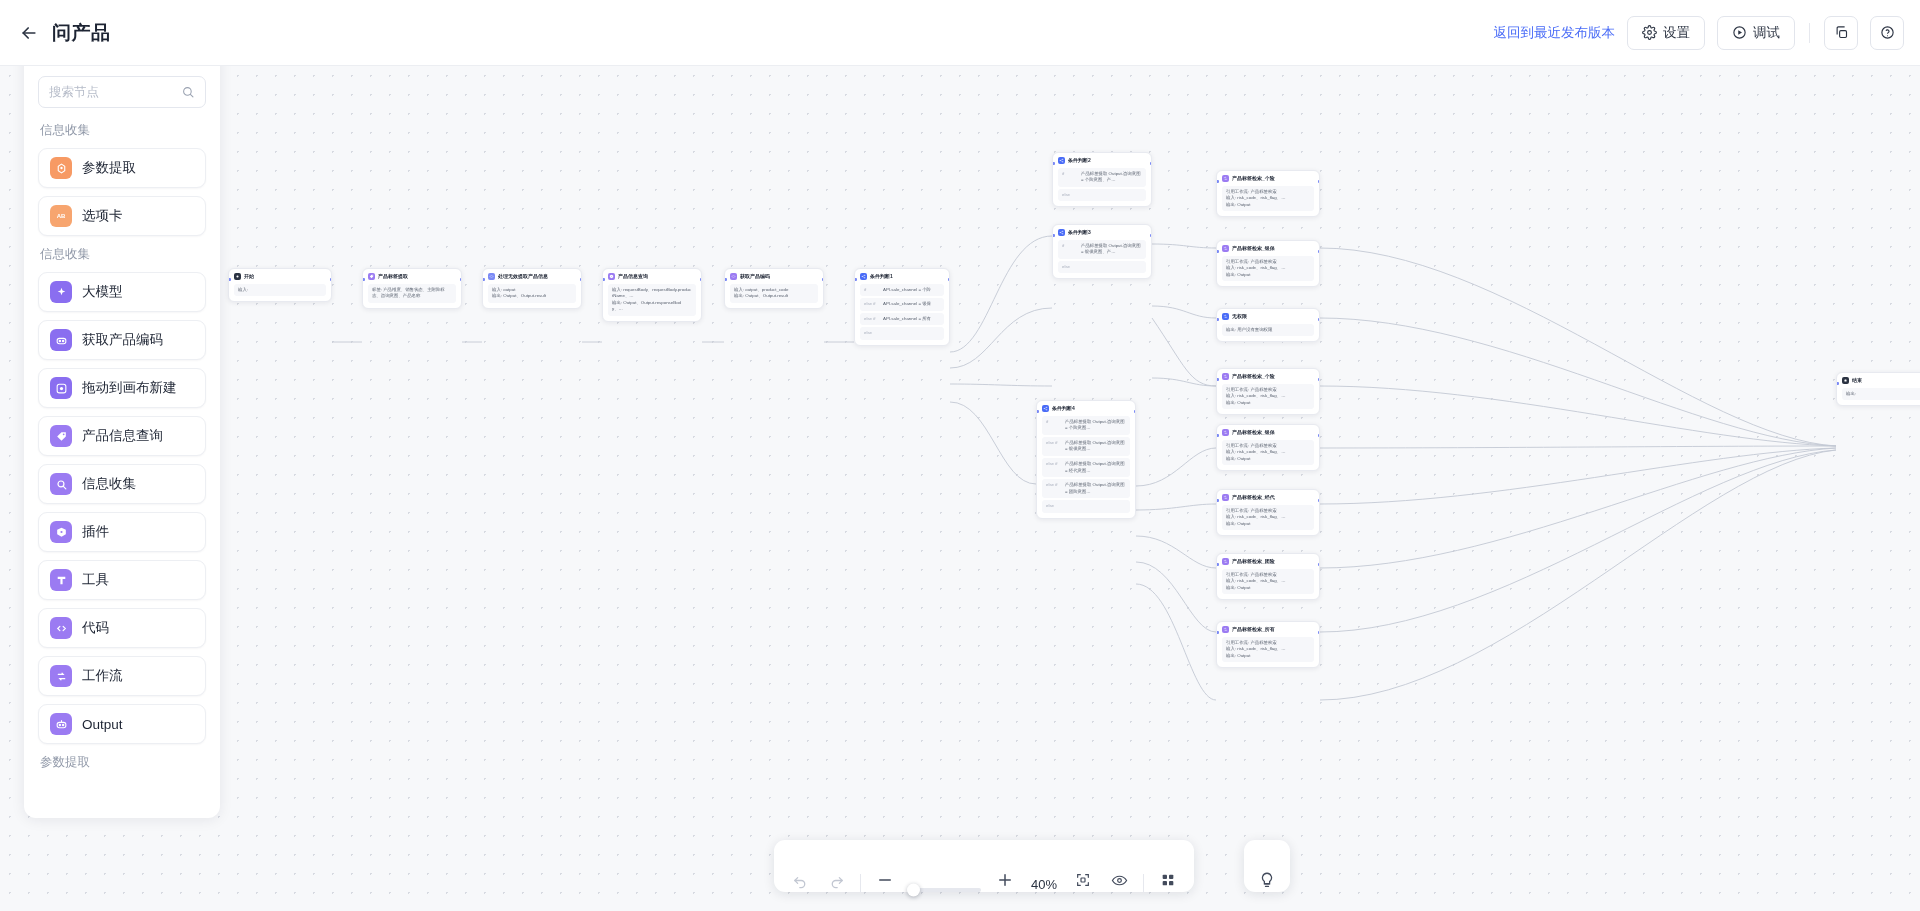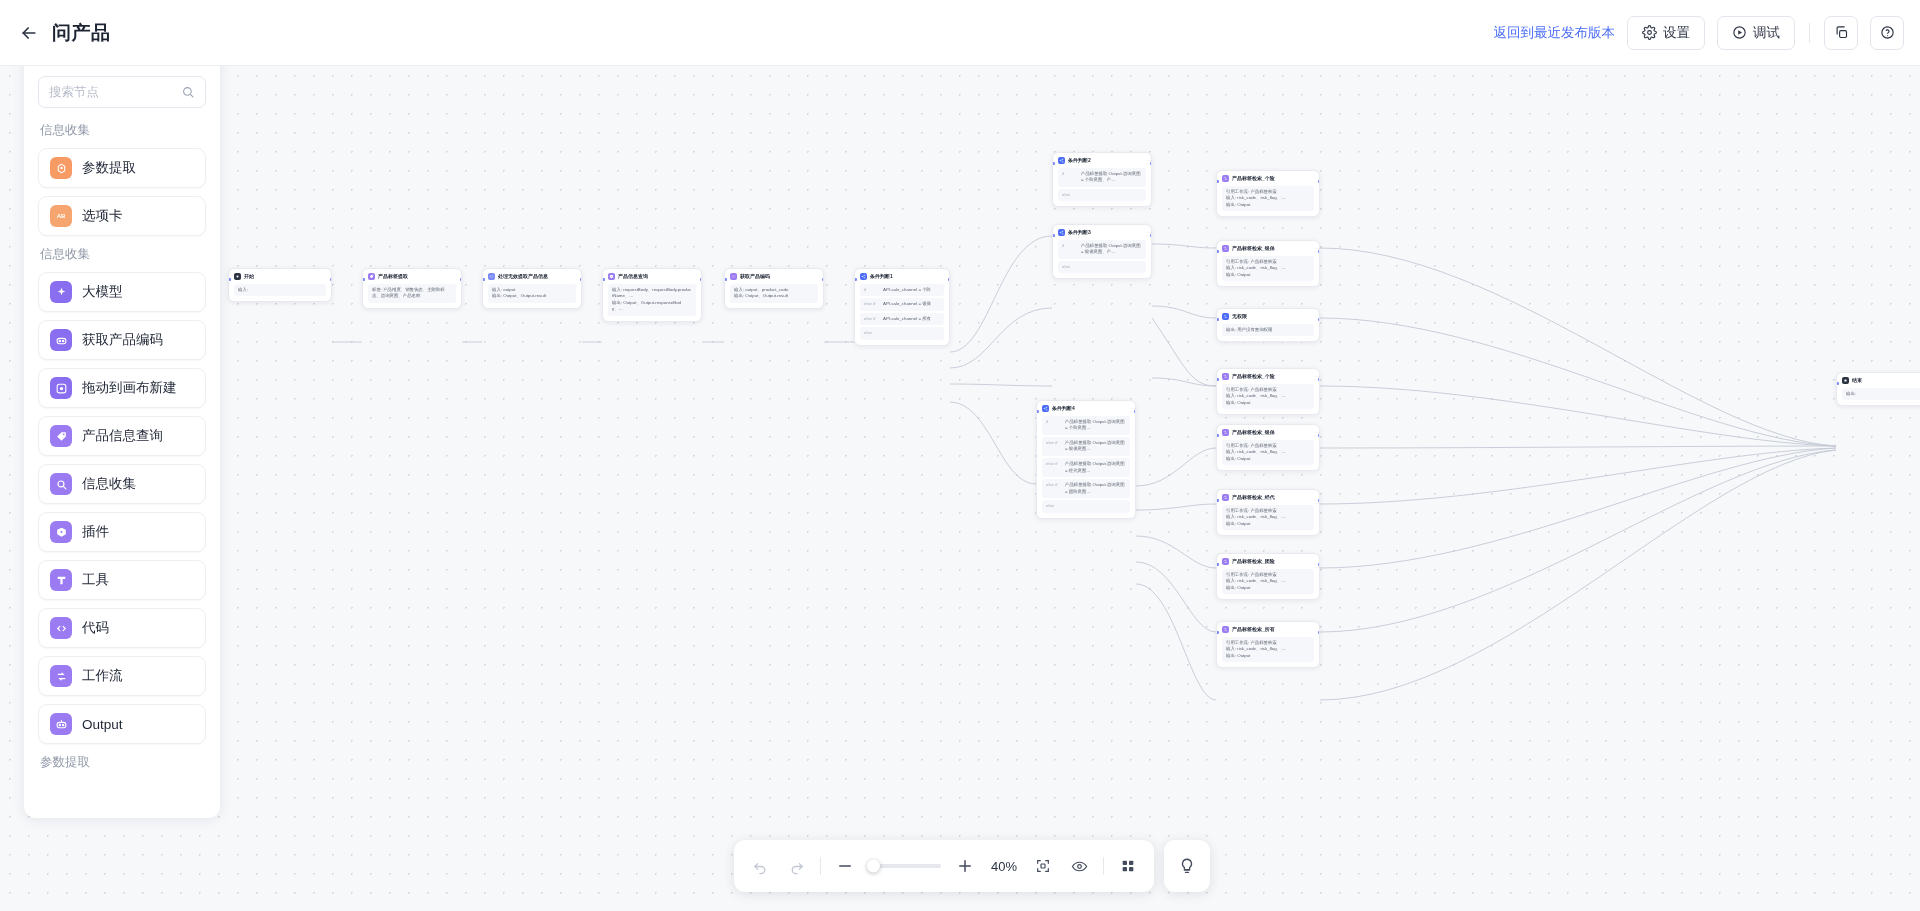--- a/index.html
+++ b/index.html
@@ -104,21 +104,21 @@
   .edges { position: absolute; inset: 0; pointer-events: none; }
   .edges path { fill: none; stroke: #c3c8d4; stroke-width: .9; }
   
   .bottombar {
     position: absolute; left: 734px; bottom: 22px; height: 46px;
     display: flex; align-items: center; gap: 10px; z-index: 35;
   }
   .bar-pane {
     height: 52px; background: #fff; border-radius: 11px;
     box-shadow: 0 2px 12px rgba(22,30,50,.11);
-    display: flex; align-items: center; padding: 0 14px; gap: 12px;
+    display: flex; align-items: flex-end; padding: 0 14px; gap: 12px; margin-left: 40px;
   }
   .bar-btn {
     width: 24px; height: 24px; display: flex; align-items: center; justify-content: center;
     color: #434b5c; cursor: pointer;
   }
   .bar-btn.dim { color: #c2c7d2; }
   .bar-sep { width: 1px; height: 18px; background: #e6e8ee; }
   .slider { width: 72px; height: 4px; background: #e6e8ee; border-radius: 3px; position: relative; cursor: pointer; }
   .slider .knob {
     position: absolute; left: -2px; top: 50%; transform: translateY(-50%);

